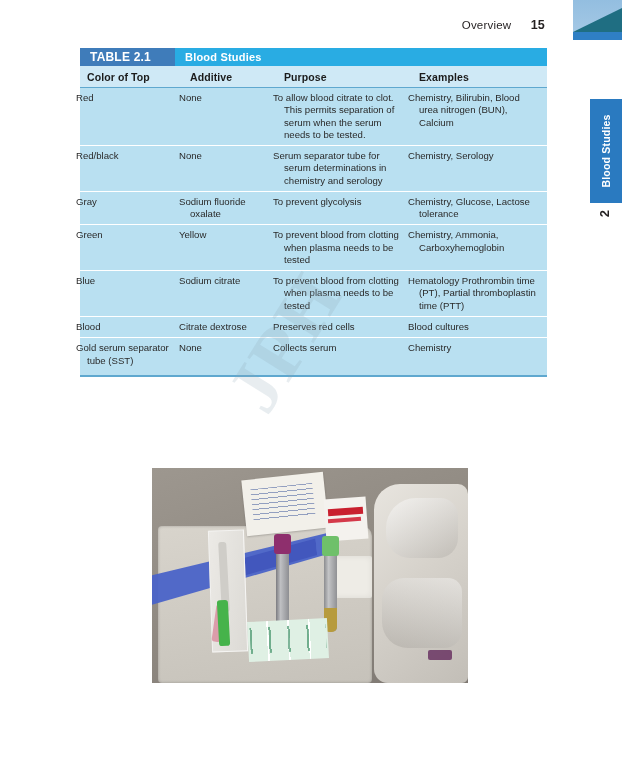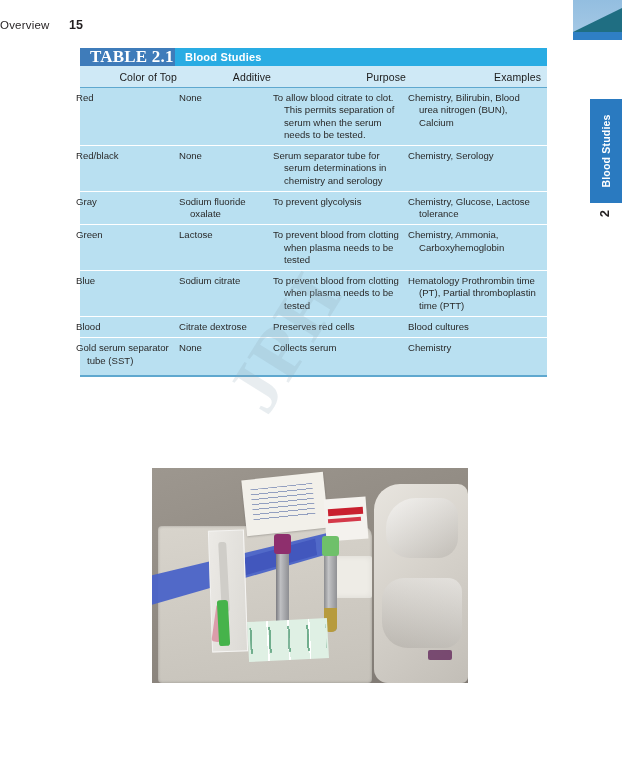--- a/index.html
+++ b/index.html
@@ -15,20 +15,21 @@
     font-family: "Liberation Sans", sans-serif;
     color: #231f20;
   }
 
   
   .page-header {
     position: absolute;
     left: 0;
     top: 18px;
     width: 545px;
+    text-align: right;
     font-size: 11.5px;
     color: #231f20;
     letter-spacing: 0.2px;
   }
   .page-header .running-head {
     font-size: 11.5px;
   }
   .page-header .folio {
     font-weight: bold;
     font-size: 12.5px;
@@ -112,50 +113,49 @@
     display: flex;
     height: 18px;
     align-items: stretch;
     background: #29ace3;
   }
   .table-banner .banner-num {
     width: 95px;
     background: #3f7cba;
     color: #ffffff;
     font-weight: bold;
-    font-size: 17px;
+    font-size: 12px;
     display: flex;
     align-items: center;
     padding-left: 10px;
     box-sizing: border-box;
     letter-spacing: 0.2px;
-    font-family: Liberation Serif, serif;
   }
   .table-banner .banner-title {
     flex: 1;
     color: #ffffff;
     font-weight: bold;
     font-size: 11px;
     display: flex;
     align-items: center;
     padding-left: 10px;
     box-sizing: border-box;
     letter-spacing: 0.2px;
   }
 
   table.blood-table {
     width: 100%;
     border-collapse: collapse;
     table-layout: fixed;
     background: #b8dff0;
   }
   table.blood-table th {
-    text-align: right;
+    text-align: left;
     font-size: 10.5px;
-    font-weight: normal;
+    font-weight: bold;
     color: #1b1b1b;
     background: #cfe9f6;
     padding: 5px 6px 4px 7px;
     border-bottom: 1.4px solid #5fa8cf;
     vertical-align: bottom;
     letter-spacing: 0.1px;
   }
   table.blood-table td {
     font-size: 9.6px;
     color: #2a2a2a;
@@ -529,21 +529,21 @@
           </td>
         <td>
             <span class="hang">Chemistry, Glucose, Lactose tolerance</span>
           </td>
       </tr>
       <tr>
         <td>
             <span class="hang">Green</span>
           </td>
         <td>
-            <span class="hang">Lactose</span>
+            <span class="hang">Yellow</span>
           </td>
         <td>
             <span class="hang">To prevent blood from clotting when plasma needs to be tested</span>
           </td>
         <td>
             <span class="hang">Chemistry, Ammonia, Carboxyhemoglobin</span>
           </td>
       </tr>
       <tr>
         <td>

